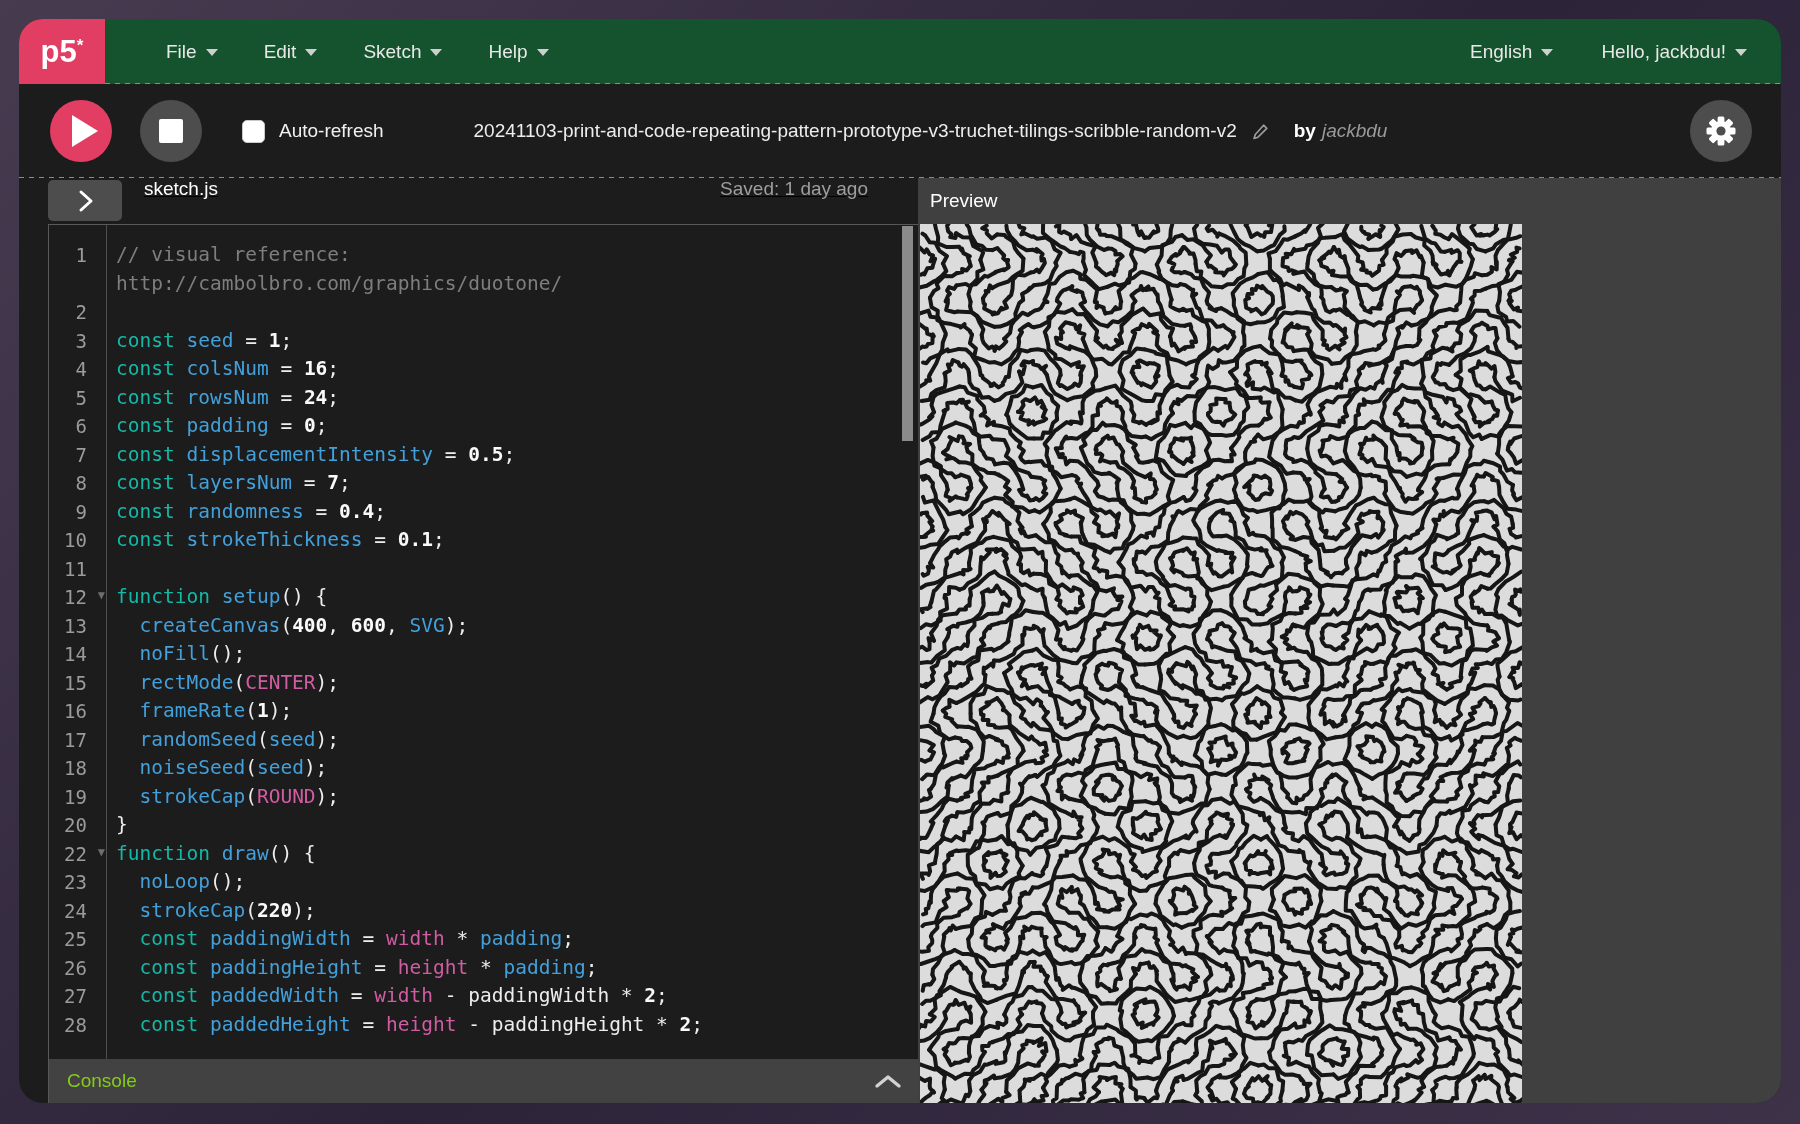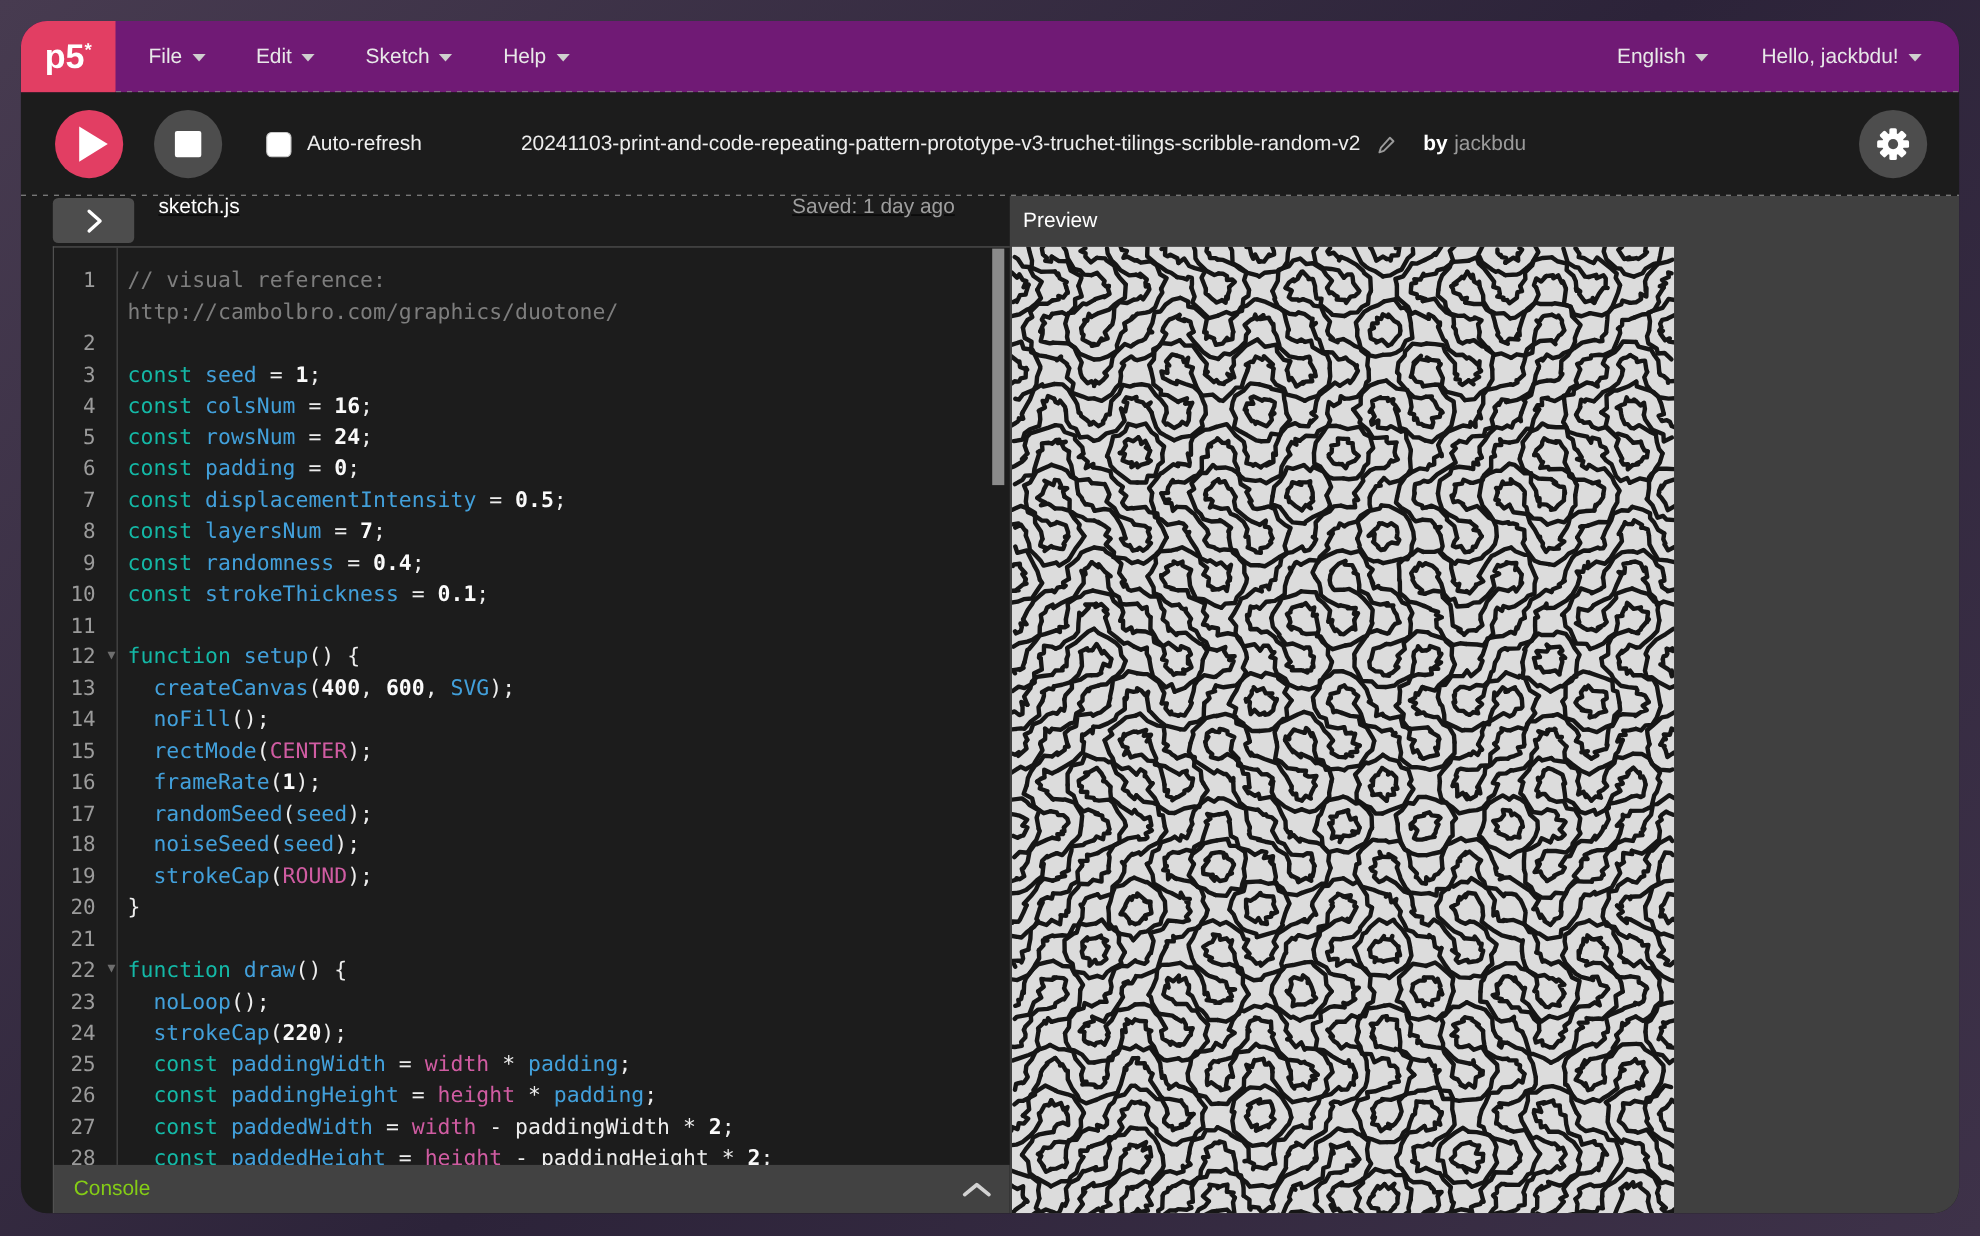--- a/index.html
+++ b/index.html
@@ -1,21 +1,21 @@
 <!DOCTYPE html>
 <html><head>
 <meta charset="utf-8">
 <style>
   html,body{margin:0;padding:0;width:1800px;height:1124px;overflow:hidden;
     background:linear-gradient(135deg,#473b50 0%,#2c2339 52%,#3e3249 100%);
     font-family:"Liberation Sans",sans-serif;}
   .window{position:absolute;left:19px;top:19px;right:19px;bottom:21px;border-radius:24px;
     background:#1c1c1c;overflow:hidden;display:flex;flex-direction:column;}
   
-  .navbar{height:65px;flex:0 0 65px;display:flex;position:relative;background:#701a75;}
+  .navbar{height:65px;flex:0 0 65px;display:flex;position:relative;background:#14532d;gap:31px;}
   .nav-dash{position:absolute;left:86px;right:0;bottom:0;height:1px;
     background:repeating-linear-gradient(90deg,#8d8d8d 0 5px,transparent 5px 10px);}
   .logo{width:86px;height:65px;background:#e23e63;color:#fff;display:flex;align-items:center;justify-content:center;
     font-size:31px;font-weight:bold;flex:0 0 86px;}
   .logo sup{font-size:17px;margin-top:-12px;}
   .menu{display:flex;align-items:center;gap:46px;margin-left:30px;}
   .menu-item{display:flex;align-items:center;gap:9px;color:#e8e8e8;font-size:19px;cursor:pointer;}
   .caret{width:0;height:0;border-left:6px solid transparent;border-right:6px solid transparent;
     border-top:7px solid #cfcfcf;margin-top:2px;}
   .nav-right{margin-left:auto;display:flex;align-items:center;gap:48px;margin-right:34px;}
@@ -31,21 +31,21 @@
   .stop{background:#4d4d4d;margin-left:28px;}
   .stop-sq{width:24px;height:24px;background:#fff;border-radius:2px;}
   .autorefresh{display:flex;align-items:center;margin-left:40px;gap:14px;}
   .checkbox{width:21px;height:21px;background:#fff;border-radius:5px;border:1px solid #c9c9c9;cursor:pointer;}
   .autorefresh label{color:#f0f0f0;font-size:19px;}
   .title-group{display:flex;align-items:center;margin-left:90px;gap:10px;}
   .sketch-title{color:#ededed;font-size:19px;}
   .pencil{margin-left:4px;display:flex;cursor:pointer;}
   .byline{margin-left:14px;font-size:19px;}
   .byline .by{color:#ffffff;font-weight:bold;margin-right:6px;}
-  .byline .author{color:#9a9a9a;cursor:pointer;}
+  .byline .author{color:#9a9a9a;cursor:pointer;font-style:italic;}
   .gear{background:#4d4d4d;margin-left:auto;margin-right:29px;}
   
   .main{flex:1;display:flex;min-height:0;}
   .editor-col{width:899px;flex:0 0 899px;display:flex;flex-direction:column;min-height:0;}
   .file-bar{height:46px;flex:0 0 46px;display:flex;align-items:flex-start;text-decoration:underline;}
   .collapse-btn{width:74px;height:41px;background:#4d4d4d;border-radius:5px;margin-left:29px;margin-top:2px;
     display:flex;align-items:center;justify-content:center;cursor:pointer;flex:0 0 auto;}
   .file-name{color:#fff;font-size:19px;margin-left:22px;}
   .saved{margin-left:auto;margin-right:50px;color:#9e9e9e;font-size:19px;}
   .code-pane{flex:1;margin-left:29px;border-left:1px solid #585858;border-top:1px solid #585858;
@@ -246,24 +246,20 @@
                 <div class="gutter">18</div>
                 <div class="ltext"><div><span class="tok-w">  </span><span class="tok-b">noiseSeed</span><span class="tok-w">(</span><span class="tok-b">seed</span><span class="tok-w">);</span></div></div>
               </div>
               <div class="cm-line">
                 <div class="gutter">19</div>
                 <div class="ltext"><div><span class="tok-w">  </span><span class="tok-b">strokeCap</span><span class="tok-w">(</span><span class="tok-p">ROUND</span><span class="tok-w">);</span></div></div>
               </div>
               <div class="cm-line">
                 <div class="gutter">20</div>
                 <div class="ltext"><div><span class="tok-w">}</span></div></div>
-              </div>
-              <div class="cm-line">
-                <div class="gutter">21</div>
-                <div class="ltext"><div>&nbsp;</div></div>
               </div>
               <div class="cm-line">
                 <div class="gutter">22<span class="fold">▼</span></div>
                 <div class="ltext"><div><span class="tok-k">function </span><span class="tok-b">draw</span><span class="tok-w">() {</span></div></div>
               </div>
               <div class="cm-line">
                 <div class="gutter">23</div>
                 <div class="ltext"><div><span class="tok-w">  </span><span class="tok-b">noLoop</span><span class="tok-w">();</span></div></div>
               </div>
               <div class="cm-line">

